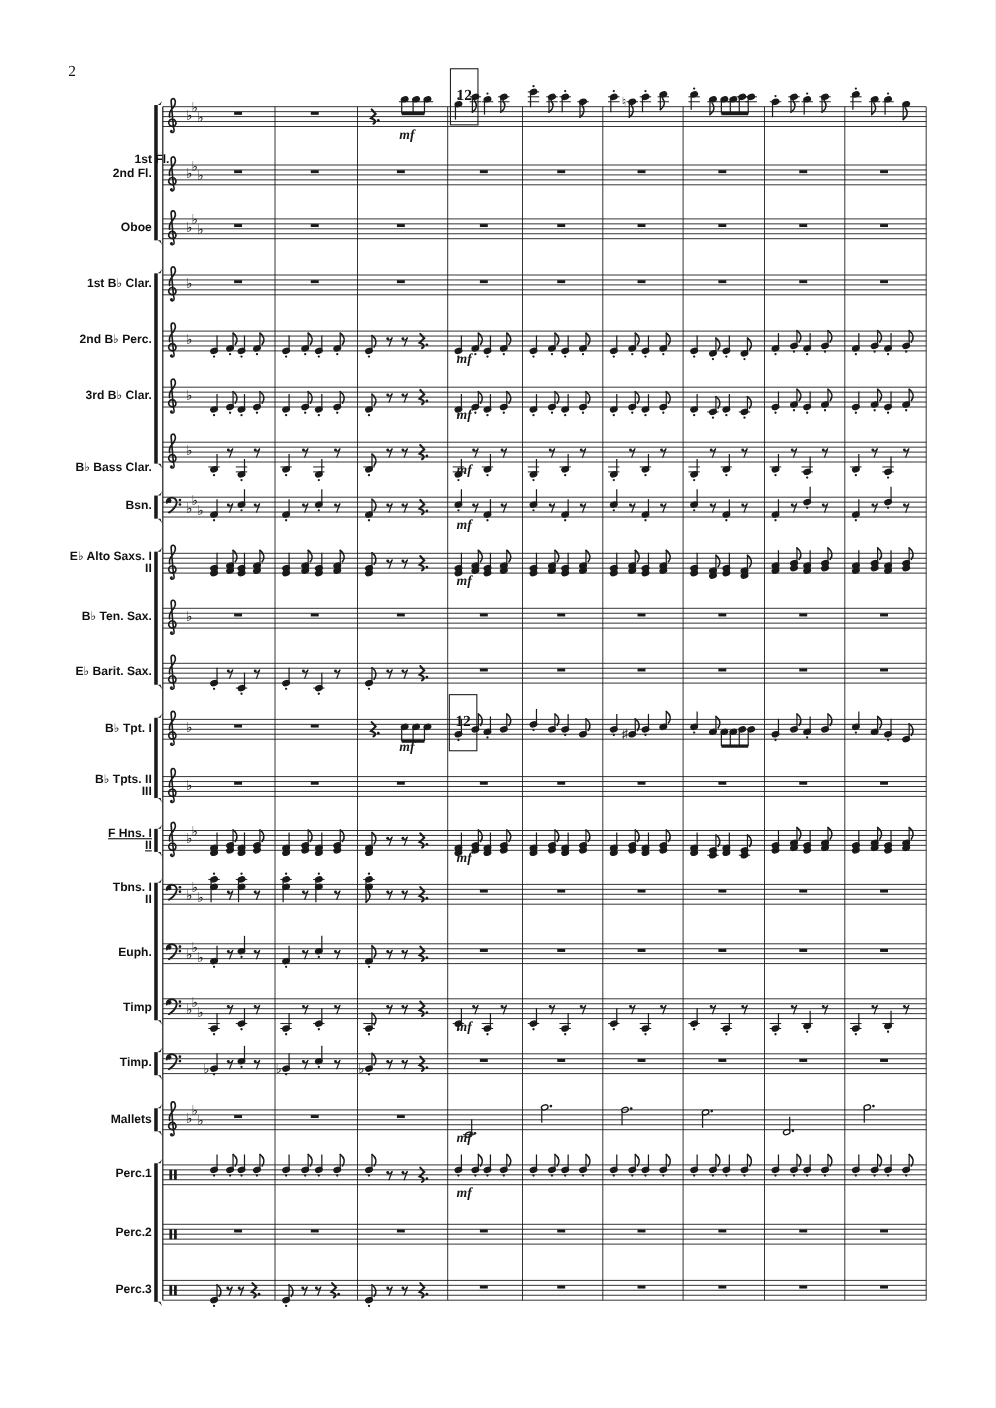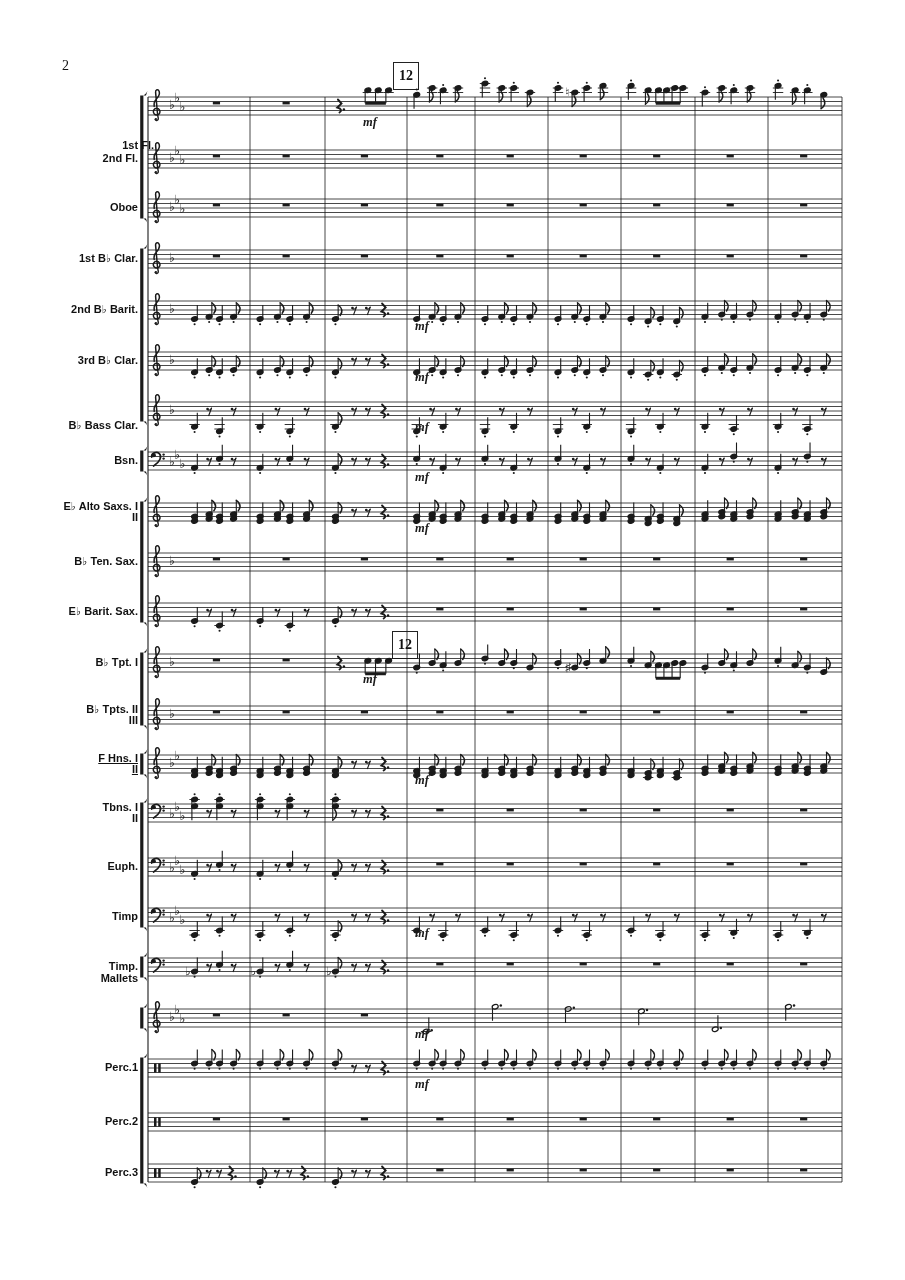--- a/index.html
+++ b/index.html
@@ -1,23 +1,23 @@
 <!DOCTYPE html>
 <html><head>
 <meta charset="utf-8">
 <style>
   html,body{margin:0;padding:0;background:#e8e8e8;}
   #page{position:relative;width:905px;height:1280px;background:#ffffff;margin:0 auto;
         font-family:"Liberation Sans","DejaVu Sans",sans-serif;overflow:hidden;}
   #score{position:absolute;left:0;top:0;}
   .pagenum{position:absolute;font-family:"Liberation Serif","DejaVu Serif",serif;
            font-size:14px;color:#111;}
-  .rehearsal{position:absolute;border:1.4px solid #222;background:#fff;padding:4px 5px;
+  .rehearsal{position:absolute;border:1.4px solid #222;background:#fff;padding:16px 5px;
              font-family:"Liberation Serif","DejaVu Serif",serif;font-weight:bold;
-             font-size:14px;color:#111;line-height:18px;}
+             font-size:14px;color:#111;line-height:18px;margin-left:16px;}
   .instlabel{position:absolute;width:132px;text-align:right;font-weight:bold;
              font-size:11px;color:#111;line-height:11.5px;}
 </style>
 </head>
 <body>
 
 <div id="page">
   <div class="pagenum" style="left:62px;top:58px;">2</div>
   <div class="rehearsal" style="left:393px;top:62px;">12</div>
   <div class="rehearsal" style="left:392px;top:631px;">12</div>
@@ -1865,32 +1865,32 @@
       <rect x="579.6" y="1168.7" width="7.2" height="2.7" fill="#1a1a1a"></rect>
       <rect x="653.0699999999999" y="1168.7" width="7.2" height="2.7" fill="#1a1a1a"></rect>
       <rect x="726.6" y="1168.7" width="7.2" height="2.7" fill="#1a1a1a"></rect>
       <rect x="800.0699999999999" y="1168.7" width="7.2" height="2.7" fill="#1a1a1a"></rect>
     </svg>
   <div id="labels">
       <div class="instlabel" style="left: 22px; top: 100.25px; margin-top: 40px;">1st Fl.</div>
       <div class="instlabel" style="left: 6px; top: 153.25px;">2nd Fl.</div>
       <div class="instlabel" style="left: 6px; top: 202.25px;">Oboe</div>
       <div class="instlabel" style="left: 6px; top: 253.25px;">1st B♭ Clar.</div>
-      <div class="instlabel" style="left: 6px; top: 304.25px;">2nd B♭ Barit.</div>
+      <div class="instlabel" style="left: 6px; top: 304.25px;">2nd B♭ Perc.</div>
       <div class="instlabel" style="left: 6px; top: 355.25px;">3rd B♭ Clar.</div>
       <div class="instlabel" style="left: 6px; top: 420px;">B♭ Bass Clar.</div>
       <div class="instlabel" style="left: 6px; top: 455.25px;">Bsn.</div>
       <div class="instlabel" style="left: 6px; top: 500.5px;">E♭ Alto Saxs. I<div>II</div></div>
       <div class="instlabel" style="left: 6px; top: 556.25px;">B♭ Ten. Sax.</div>
       <div class="instlabel" style="left: 6px; top: 606.25px;">E♭ Barit. Sax.</div>
       <div class="instlabel" style="left: 6px; top: 657.25px;">B♭ Tpt. I</div>
       <div class="instlabel" style="left: 6px; top: 703.5px;">B♭ Tpts. II<div>III</div></div>
       <div class="instlabel" style="left: 6px; top: 752.5px; text-decoration: underline;">F Hns. I<div>II</div></div>
       <div class="instlabel" style="left: 6px; top: 801.5px;">Tbns. I<div>II</div></div>
       <div class="instlabel" style="left: 6px; top: 861.25px;">Euph.</div>
       <div class="instlabel" style="left: 6px; top: 911.25px;">Timp</div>
       <div class="instlabel" style="left: 6px; top: 961.25px;">Timp.</div>
-      <div class="instlabel" style="left: 6px; top: 973px;">Mallets</div>
+      <div class="instlabel" style="left: 6px; top: 1013px;">Mallets</div>
       <div class="instlabel" style="left: 6px; top: 1062.25px;">Perc.1</div>
       <div class="instlabel" style="left: 6px; top: 1116.25px;">Perc.2</div>
       <div class="instlabel" style="left: 6px; top: 1167.25px;">Perc.3</div>
     </div>
 </div>
 
 </body></html>

